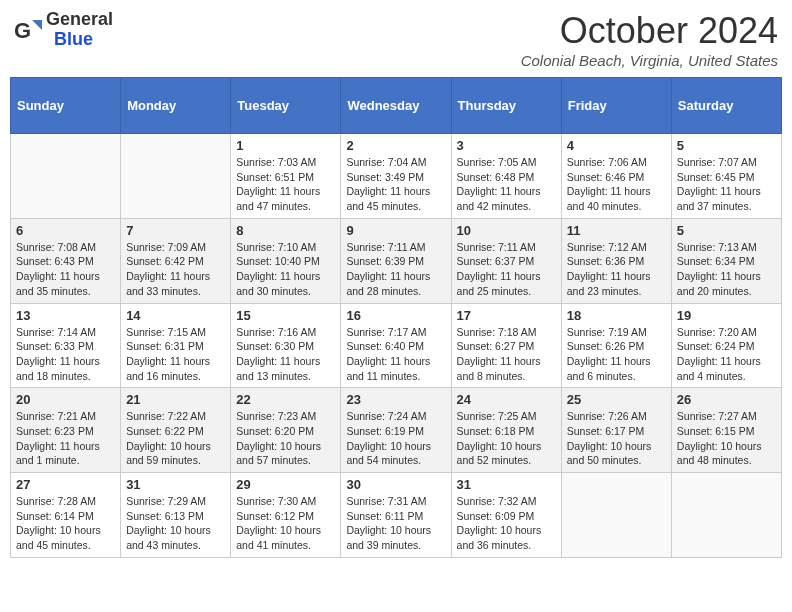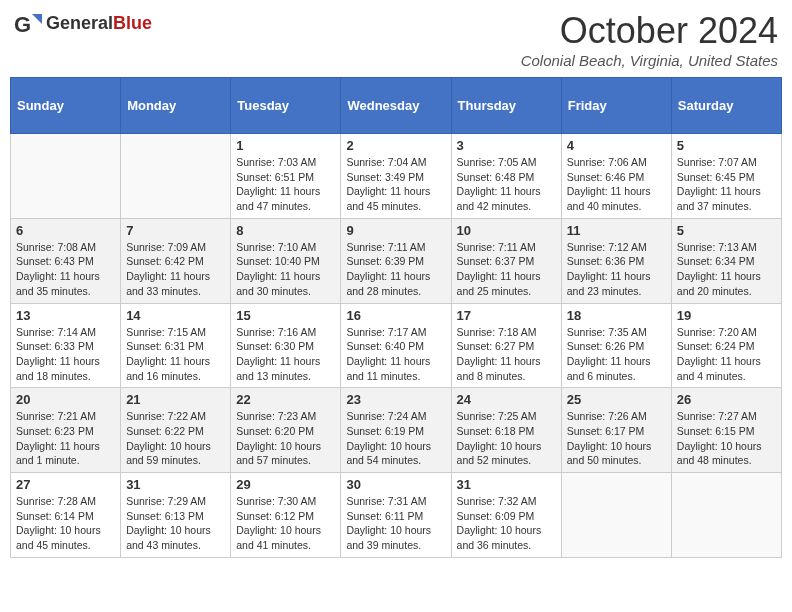--- a/index.html
+++ b/index.html
@@ -16,27 +16,27 @@
       align-items: flex-start;
       margin-bottom: 8px;
       padding: 0 4px;
     }
     .logo {
       display: flex;
       align-items: center;
     }
     .logo-text {
       display: flex;
-      flex-direction: row;
+      flex-direction: column;
       font-size: 18px;
       font-weight: bold;
       line-height: 1.1;
     }
     .logo-general { color: #333; }
-    .logo-blue { color: #b91c1c; }
+    .logo-blue { color: #1d4ed8; margin-left: 8px; }
     .logo-icon {
       width: 28px;
       height: 28px;
       margin-right: 4px;
     }
     .title-block {
       text-align: right;
     }
     .month-title {
       font-size: 36px;
@@ -226,21 +226,21 @@
 Daylight: 11 hours and 11 minutes.</div>
         </td>
         <td>
           <div class="day-number">17</div>
           <div class="day-info">Sunrise: 7:18 AM
 Sunset: 6:27 PM
 Daylight: 11 hours and 8 minutes.</div>
         </td>
         <td>
           <div class="day-number">18</div>
-          <div class="day-info">Sunrise: 7:35 AM
+          <div class="day-info">Sunrise: 7:19 AM
 Sunset: 6:26 PM
 Daylight: 11 hours and 6 minutes.</div>
         </td>
         <td>
           <div class="day-number">19</div>
           <div class="day-info">Sunrise: 7:20 AM
 Sunset: 6:24 PM
 Daylight: 11 hours and 4 minutes.</div>
         </td>
       </tr>

